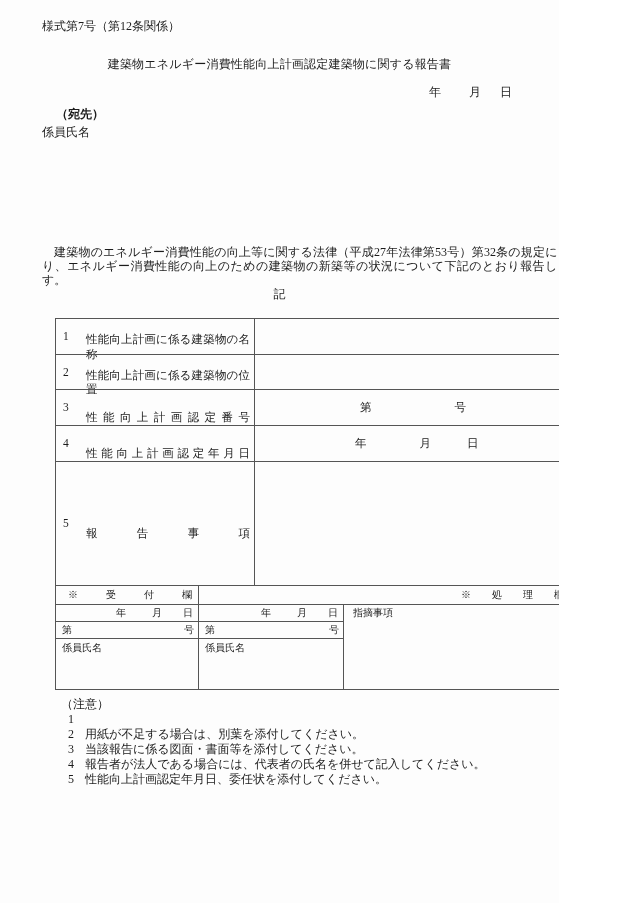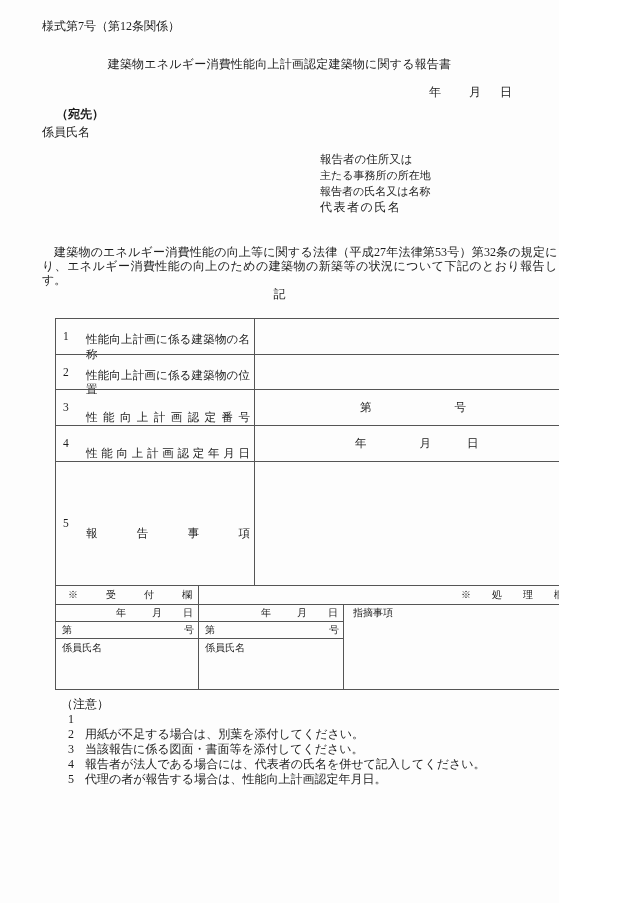--- a/index.html
+++ b/index.html
@@ -78,26 +78,20 @@
 
   <div class="abs date-top">
     <span class="y">年</span>
     <span class="m">月</span>
     <span class="d">日</span>
   </div>
 
   <div class="abs addr-label">（宛先）</div>
   <div class="abs addr-name">係員氏名</div>
 
-  <div class="abs reporter">
-    <div class="l1">報告者の住所又は</div>
-    <div class="l2">主たる事務所の所在地</div>
-    <div class="l3">報告者の氏名又は名称</div>
-    <div class="l4">代表者の氏名</div>
-  </div>
 
   <div class="abs body-par">建築物のエネルギー消費性能の向上等に関する法律（平成27年法律第53号）第32条の規定により、エネルギー消費性能の向上のための建築物の新築等の状況について下記のとおり報告します。</div>
 
   <div class="abs ki">記</div>
 
   <div class="abs tables">
 
     <div class="mt">
       <div class="cell lab r0">
         <span class="no">1</span>
@@ -180,17 +174,17 @@
     <div class="note">
       <span class="n">3</span>
       <span class="t">当該報告に係る図面・書面等を添付してください。</span>
     </div>
     <div class="note">
       <span class="n">4</span>
       <span class="t">報告者が法人である場合には、代表者の氏名を併せて記入してください。</span>
     </div>
     <div class="note">
       <span class="n">5</span>
-      <span class="t">代理の者が報告する場合は、性能向上計画認定年月日。</span>
+      <span class="t">性能向上計画認定年月日、委任状を添付してください。</span>
     </div>
   </div>
 
 </div>
 
 </body></html>

